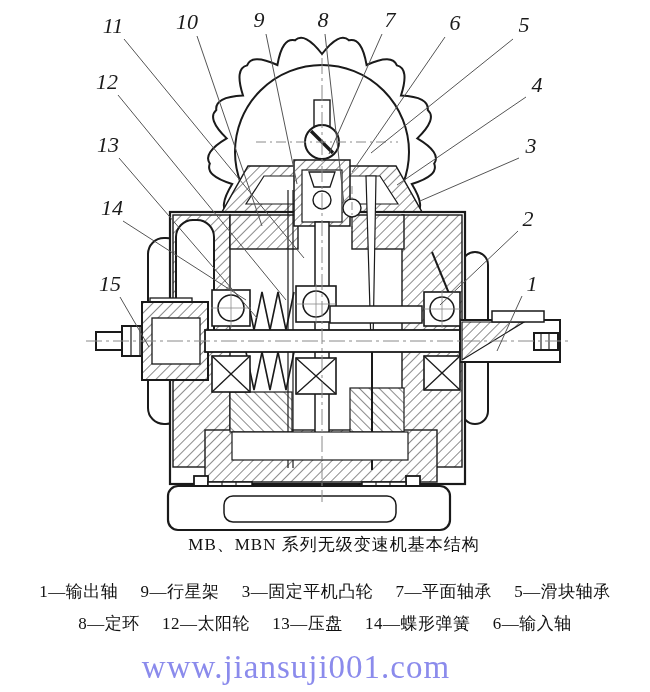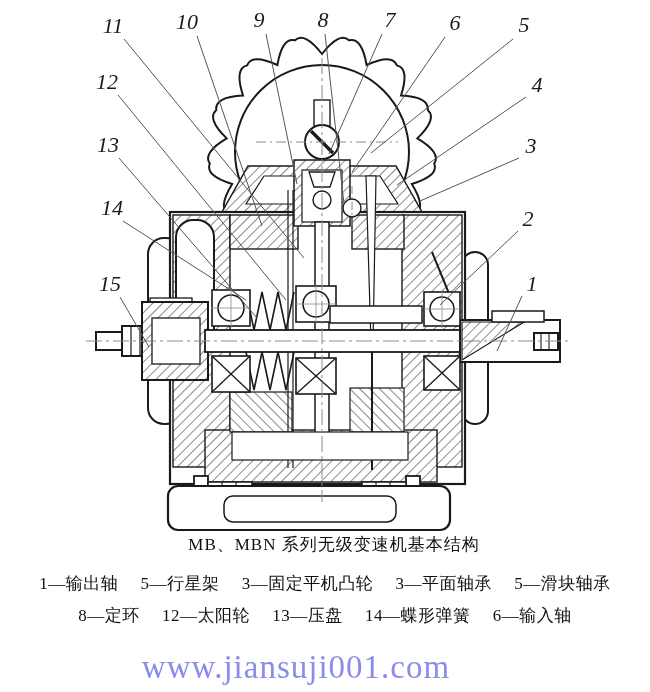--- a/index.html
+++ b/index.html
@@ -7,21 +7,21 @@
   }
   html,body{margin:0;padding:0;background:#ffffff;}
   .page{position:relative;width:650px;height:692px;background:#fff;overflow:hidden;
         font-family:"Liberation Serif", serif;}
   svg{position:absolute;left:0;top:0;}
   .callout{font-family:"Liberation Serif", serif;font-style:italic;font-size:22px;fill:var(--line);}
   .caption{position:absolute;left:0;top:533px;width:650px;text-align:center;
            font-size:17px;color:#111;letter-spacing:1px;padding-left:9px;}
   .legend{position:absolute;left:0;top:560px;width:650px;text-align:center;color:#111;}
   .legend-row{height:32px;line-height:32px;font-size:17px;white-space:nowrap;}
-  .legend-item{display:inline-block;margin:8px 9px;letter-spacing:0.5px;}
+  .legend-item{display:inline-block;margin:16px 9px;letter-spacing:0.5px;}
   .watermark{position:absolute;left:0;top:649px;width:592px;text-align:center;
              font-size:33px;color:var(--wm);font-family:"Liberation Serif", serif;letter-spacing:1px;}
 </style>
 </head>
 <body>
 
 <div class="page">
 
 <svg width="650" height="532" viewBox="0 0 650 532">
   <defs>
@@ -190,23 +190,23 @@
     <text class="callout" x="112" y="215" text-anchor="middle">14</text>
     <text class="callout" x="110" y="291" text-anchor="middle">15</text>
   </g>
 </svg>
 
 <div class="caption">MB、MBN 系列无级变速机基本结构</div>
 
 <div class="legend">
   <div class="legend-row">
     <span class="legend-item">1—输出轴</span>
-    <span class="legend-item">5—行星架</span>
+    <span class="legend-item">9—行星架</span>
     <span class="legend-item">3—固定平机凸轮</span>
-    <span class="legend-item">3—平面轴承</span>
+    <span class="legend-item">7—平面轴承</span>
     <span class="legend-item">5—滑块轴承</span>
   </div>
   <div class="legend-row">
     <span class="legend-item">8—定环</span>
     <span class="legend-item">12—太阳轮</span>
     <span class="legend-item">13—压盘</span>
     <span class="legend-item">14—蝶形弹簧</span>
     <span class="legend-item">6—输入轴</span>
   </div>
 </div>

